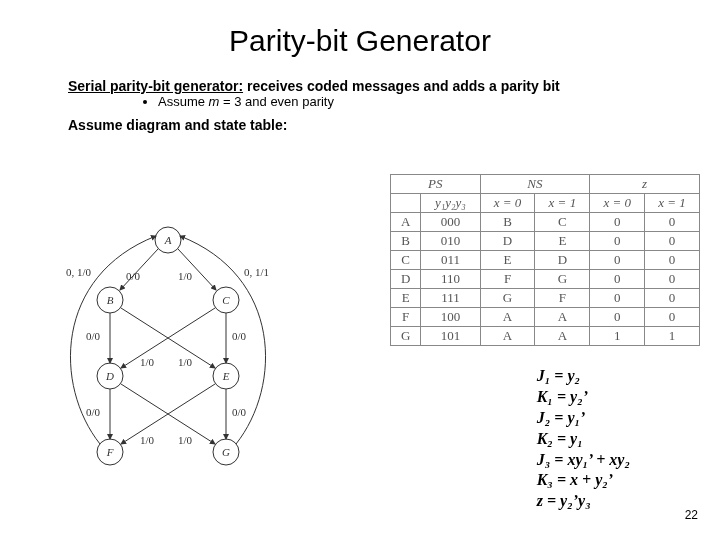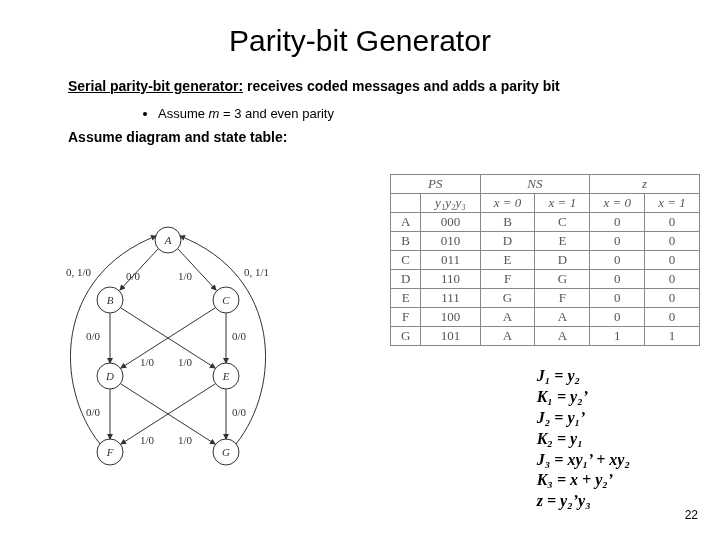--- a/index.html
+++ b/index.html
@@ -31,21 +31,21 @@
     text-decoration: underline;
   }
   .indent1 {
     padding-left: 60px;
     font-size: 14px;
     font-weight: bold;
   }
   .bullets {
     padding-left: 90px;
     font-size: 13px;
-    margin-top: 12px;
+    margin-top: 0;
     margin-bottom: 8px;
   }
   .bullets li { list-style: disc; }
   .sd-title {
     font-size: 14px;
     font-weight: bold;
     margin-top: 6px;
   }
   .diag-area {
     position: absolute;

